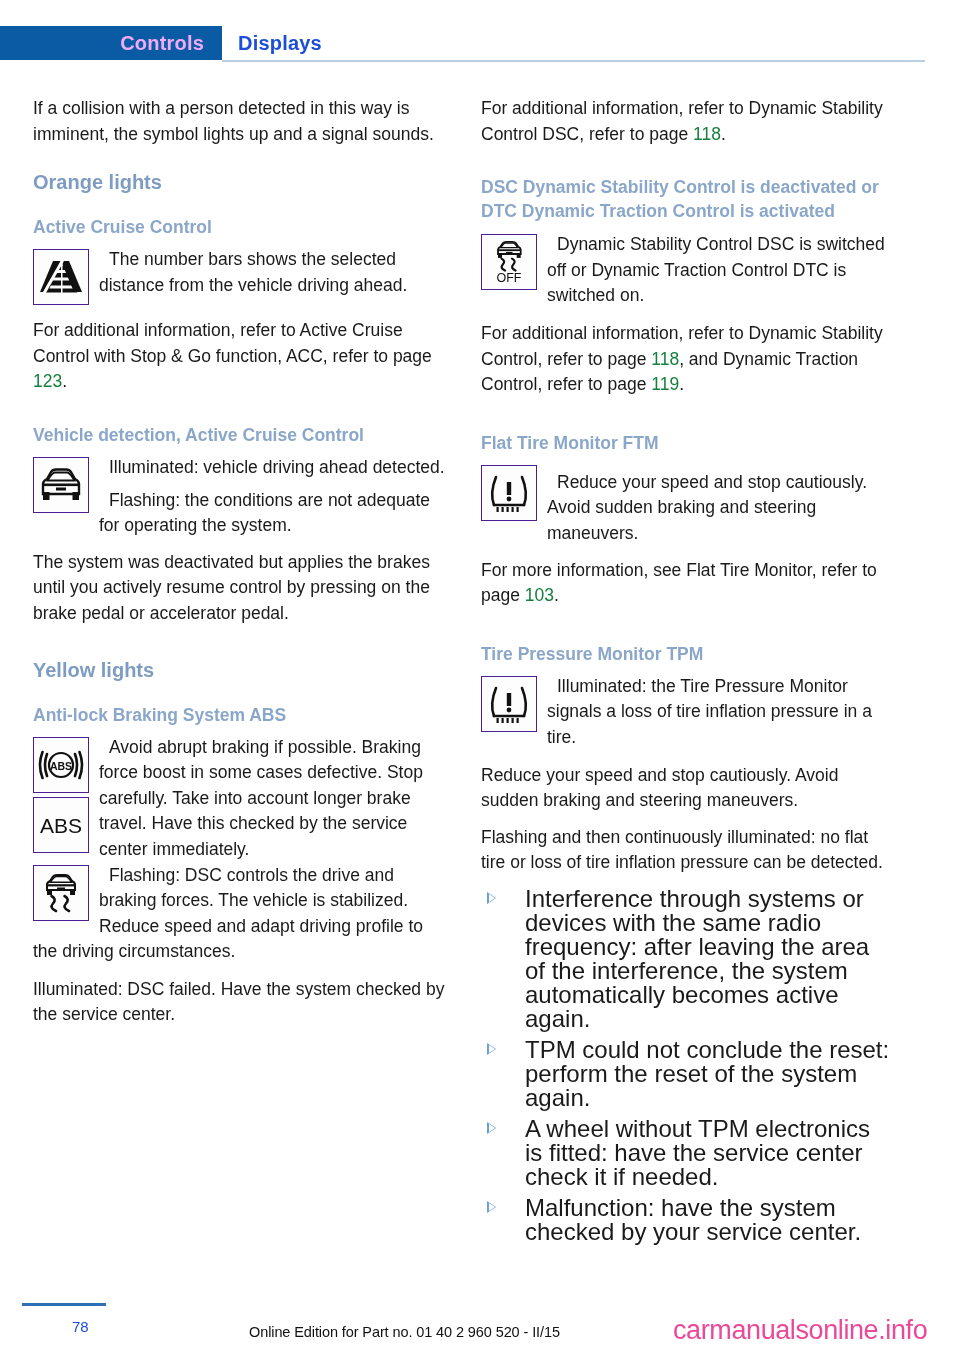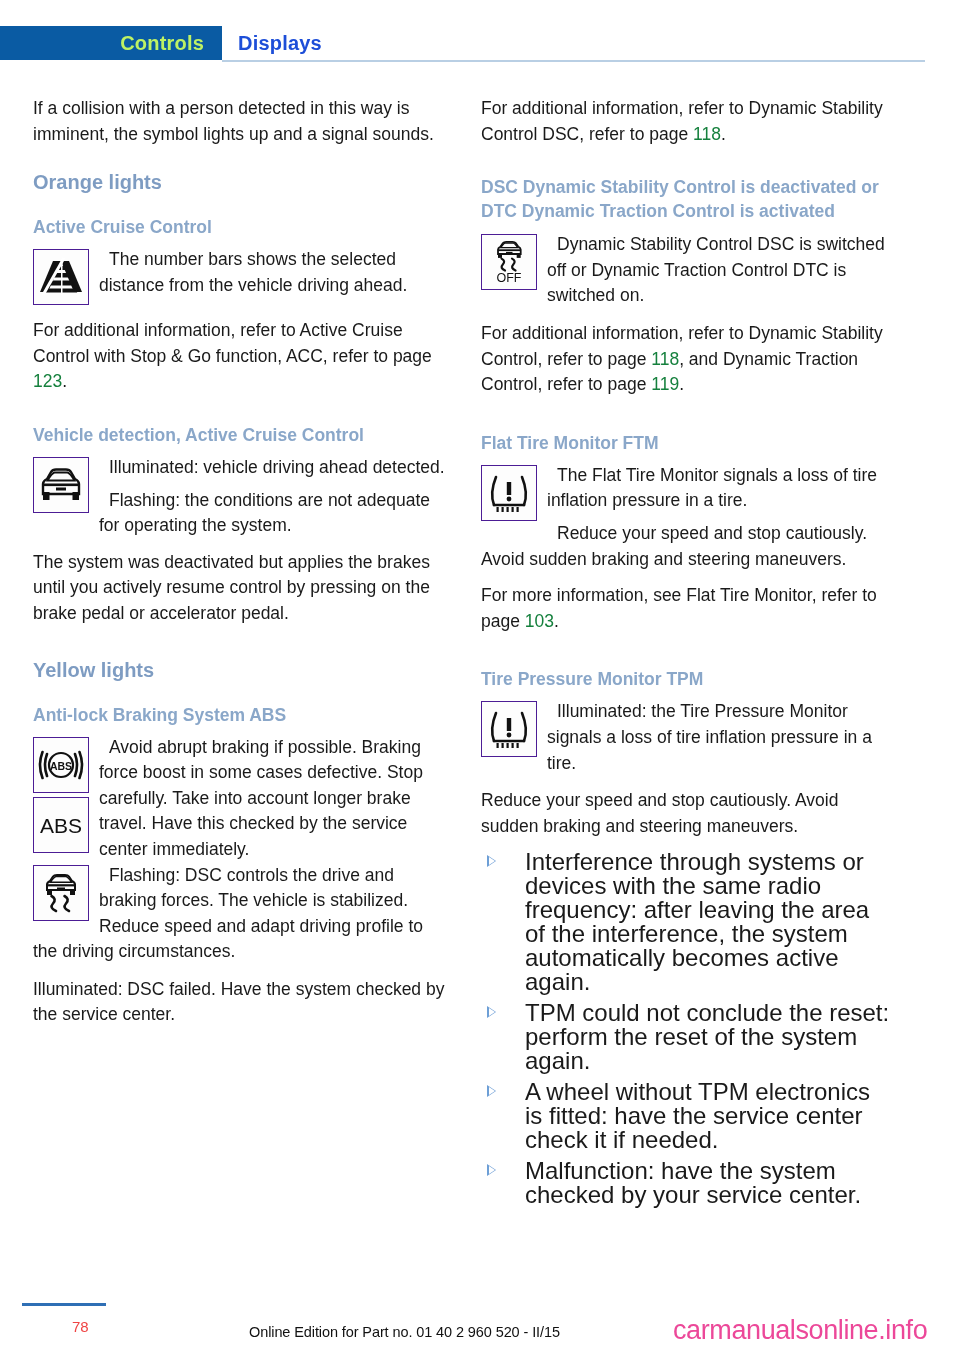--- a/index.html
+++ b/index.html
@@ -25,21 +25,21 @@
     width: 960px;
     height: 34px;
   }
   .tab-active {
     position: absolute;
     left: 0;
     top: 0;
     width: 222px;
     height: 34px;
     background: #0a5ba3;
-    color: #bef264;
+    color: #f0abfc;
     font-size: 20px;
     font-weight: bold;
     line-height: 34px;
     text-align: right;
     padding-right: 18px;
     box-sizing: border-box;
     letter-spacing: 0.2px;
   }
   .tab-inactive {
     position: absolute;
@@ -157,21 +157,21 @@
     top: 1303px;
     width: 84px;
     height: 3px;
     background: #2f6fb5;
   }
   .page-number {
     position: absolute;
     left: 72px;
     top: 1318px;
     font-size: 15px;
-    color: #ef4444;
+    color: #1d4ed8;
   }
   .edition {
     position: absolute;
     left: 249px;
     top: 1324px;
     font-size: 14.5px;
     color: #111;
     letter-spacing: -0.1px;
   }
   .watermark {
@@ -316,21 +316,20 @@
         <path d="M12 39 L42 39" stroke="#111" stroke-width="2.6" stroke-linecap="round"></path>
         <rect x="24.8" y="16" width="4.4" height="13" fill="#111"></rect>
         <circle cx="27" cy="33" r="2.4" fill="#111"></circle>
         <rect x="14.5" y="41" width="2.2" height="5" fill="#111"></rect>
         <rect x="19.5" y="41" width="2.2" height="5" fill="#111"></rect>
         <rect x="24.5" y="41" width="2.2" height="5" fill="#111"></rect>
         <rect x="29.5" y="41" width="2.2" height="5" fill="#111"></rect>
         <rect x="34.5" y="41" width="2.2" height="5" fill="#111"></rect>
       </svg>
     </div>
-    <div class="icon-text">The Flat Tire Monitor signals a loss of tire inflation pressure in a tire.</div>
     <div class="icon-text" style="margin-top:7px;">Reduce your speed and stop cautiously. Avoid sudden braking and steering maneuvers.</div>
   </div>
 
   <p class="para" style="margin-top:11px;"><span>For more information, see Flat Tire Monitor, refer to page </span><span class="pageref">103</span><span>.</span></p>
 
   <h3 class="sub" style="margin-top:33px;">Tire Pressure Monitor TPM</h3>
 
   <div class="iconblock">
     <div class="icon-box">
       <svg width="54" height="54" viewBox="0 0 54 54">
@@ -344,20 +343,21 @@
         <rect x="24.5" y="41" width="2.2" height="5" fill="#111"></rect>
         <rect x="29.5" y="41" width="2.2" height="5" fill="#111"></rect>
         <rect x="34.5" y="41" width="2.2" height="5" fill="#111"></rect>
       </svg>
     </div>
     <div class="icon-text">Illuminated: the Tire Pressure Monitor signals a loss of tire inflation pressure in a tire.</div>
   </div>
 
   <p class="para" style="margin-top:12px;">Reduce your speed and stop cautiously. Avoid sudden braking and steering maneuvers.</p>
 
+  <p class="para">Flashing and then continuously illuminated: no flat tire or loss of tire inflation pressure can be detected.</p>
 
   <ul class="bul">
     <li><span class="tri"></span><span>Interference through systems or devices with the same radio frequency: after leaving the area of the interference, the system automatically becomes active again.</span></li>
     <li><span class="tri"></span><span>TPM could not conclude the reset: perform the reset of the system again.</span></li>
     <li><span class="tri"></span><span>A wheel without TPM electronics is fitted: have the service center check it if needed.</span></li>
     <li><span class="tri"></span><span>Malfunction: have the system checked by your service center.</span></li>
   </ul>
 
 </div>
 

